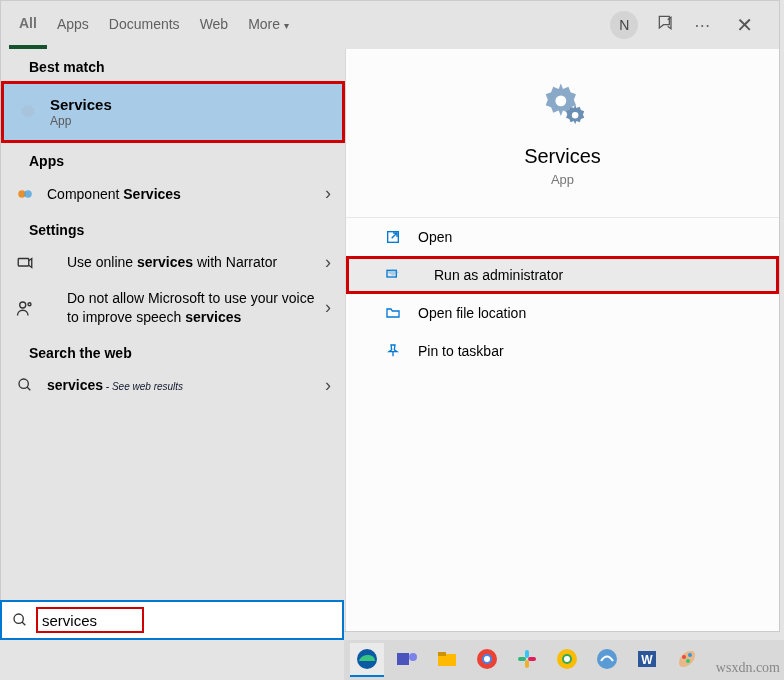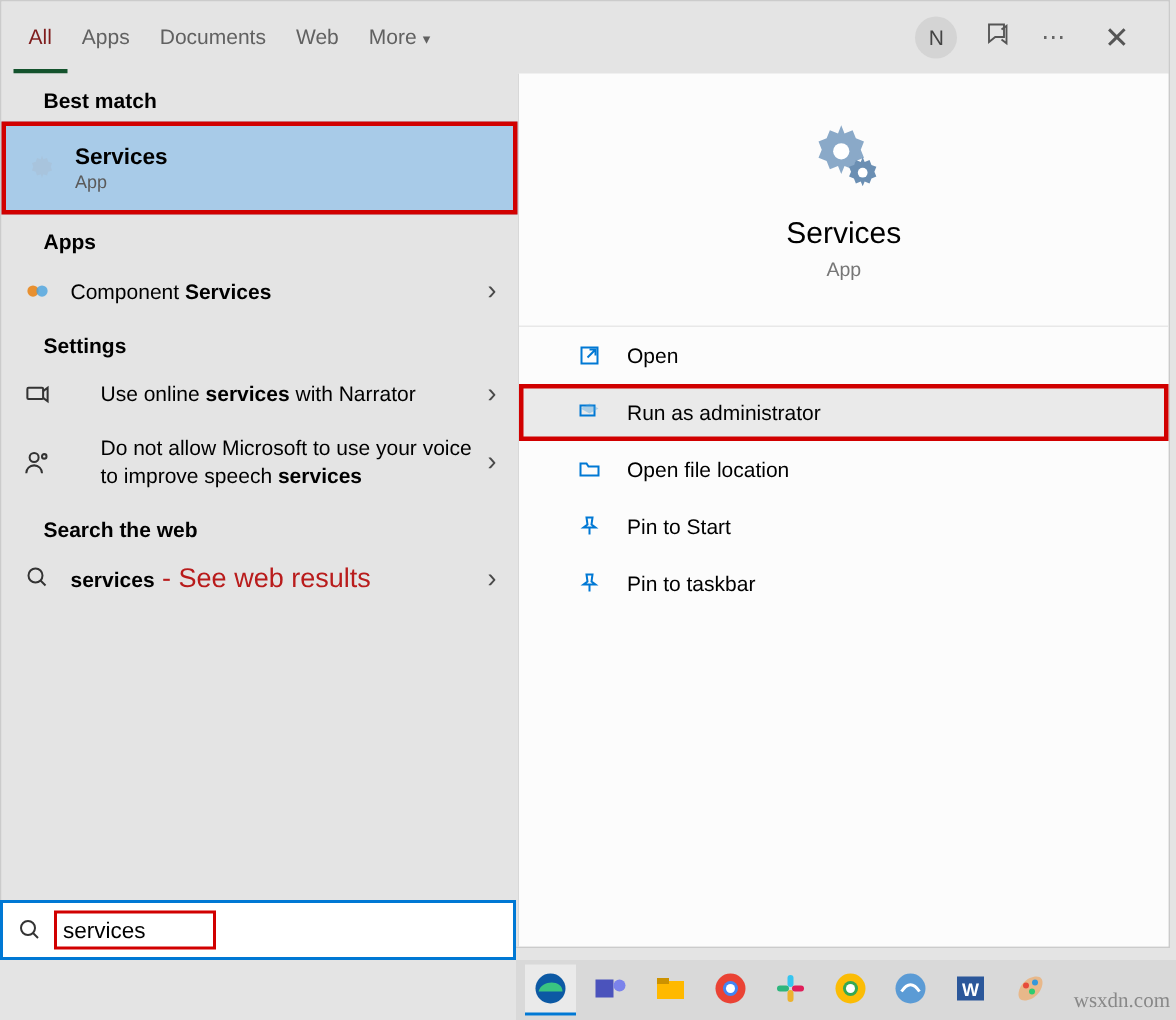--- a/index.html
+++ b/index.html
@@ -2,21 +2,21 @@
 <html><head>
 <meta charset="utf-8">
 <style>
   * { box-sizing: border-box; margin: 0; padding: 0; font-family: "Segoe UI", Arial, sans-serif; }
   body { width: 784px; height: 680px; background: #e4e4e4; position: relative; overflow: hidden; }
   
   .window { width: 780px; height: 632px; background: #e4e4e4; border: 1px solid #cbcbcb; position: relative; }
   
   .tabs { display: flex; align-items: center; height: 48px; padding: 0 8px; background: #e4e4e4; }
   .tab { padding: 14px 10px; font-size: 14px; color: #616161; cursor: pointer; border-bottom: 3px solid transparent; }
-  .tab.active { color: #7f1d1d; border-bottom: 3px solid #14532d; font-weight: 400; }
+  .tab.active { color: #737373; border-bottom: 5px solid #14532d; font-weight: 700; }
   .tab-more::after { content: "▾"; margin-left: 4px; font-size: 10px; }
   .header-right { margin-left: auto; display: flex; align-items: center; gap: 18px; padding-right: 12px; }
   .avatar { width: 28px; height: 28px; border-radius: 50%; background: #d4d4d4; display: flex; align-items: center; justify-content: center; font-size: 14px; color: #444; }
   .feedback-icon svg, .more-icon, .close-x { color: #555; }
   .more-icon { font-size: 16px; letter-spacing: 2px; color: #666; cursor: pointer; }
   .close-x { font-size: 20px; color: #555; cursor: pointer; padding: 0 6px; }
   
   .content { display: flex; height: calc(100% - 48px); }
   .left { width: 344px; background: #e4e4e4; }
   .right { flex: 1; background: #fcfcfc; border-left: 1px solid #d8d8d8; }
@@ -29,31 +29,31 @@
   .result-row .text b { font-weight: 700; }
   .result-row .sub { font-size: 12px; color: #5a5a5a; margin-top: 1px; }
   .result-row .chev { color: #4a4a4a; font-size: 18px; }
   
   .best-match { background: #a8cbe8; padding: 12px 14px; border: 3px solid #d10000; }
   .best-match .text { font-weight: 700; font-size: 15px; }
   .best-match .sub { font-weight: 400; }
   
   .settings-row .text { line-height: 1.35; margin-left: 20px; }
   
-  .web-sub { color: #b91c1c; font-size: 18px; }
+  .web-sub { color: #0f172a; font-size: 10px; font-style: italic; }
   
   .detail-panel { text-align: center; padding-top: 28px; }
   .detail-icon { width: 52px; height: 52px; margin: 0 auto 16px; }
   .detail-title { font-size: 20px; font-weight: 400; color: #000; margin-bottom: 4px; }
   .detail-sub { font-size: 13px; color: #767676; margin-bottom: 30px; }
   
   .action-list { border-top: 1px solid #e8e8e8; }
   .action { display: flex; align-items: center; padding: 10px 38px; font-size: 14px; color: #000; cursor: pointer; }
   .action .aicon { width: 18px; height: 18px; margin-right: 16px; display: flex; align-items: center; justify-content: center; }
-  .action.highlight { background: #eaeaea; border: 3px solid #d10000; padding: 7px 35px; }
+  .action.highlight { background: #eaeaea; border: 3px solid #d10000; padding: 7px 35px; gap: 16px; }
   
   .search-bar { position: absolute; left: 0; bottom: 40px; width: 344px; height: 40px; background: #fff; border: 2px solid #0078d4; display: flex; align-items: center; padding: 0 10px; }
   .search-bar .sicon { width: 16px; height: 16px; margin-right: 8px; }
   .search-bar .qbox { border: 2px solid #d10000; padding: 0 4px; height: 26px; display: flex; align-items: center; font-size: 15px; color: #000; min-width: 108px; }
   
   .taskbar { position: absolute; left: 344px; right: 0; bottom: 0; height: 40px; background: #d9d9d9; display: flex; align-items: center; padding: 0 6px; gap: 6px; }
   .tb-icon { width: 34px; height: 34px; display: flex; align-items: center; justify-content: center; cursor: pointer; border-bottom: 2px solid transparent; }
   .tb-icon.active { border-bottom: 2px solid #0078d4; background: #eaeaea; }
   
   .watermark { position: absolute; right: 4px; bottom: 4px; font-size: 14px; color: #888; font-family: Liberation Serif, serif; }
@@ -192,29 +192,20 @@
             </span>
           <span>Open file location</span>
         </div>
         <div class="action">
           <span class="aicon">
               <svg width="16" height="16" viewBox="0 0 24 24" fill="none" stroke="#0078d4" stroke-width="2">
                 <path d="M9 3h6l-1 7 4 3H6l4-3z"></path>
                 <path d="M12 13v7"></path>
               </svg>
             </span>
-          <span>Pin to Start</span>
-        </div>
-        <div class="action">
-          <span class="aicon">
-              <svg width="16" height="16" viewBox="0 0 24 24" fill="none" stroke="#0078d4" stroke-width="2">
-                <path d="M9 3h6l-1 7 4 3H6l4-3z"></path>
-                <path d="M12 13v7"></path>
-              </svg>
-            </span>
           <span>Pin to taskbar</span>
         </div>
       </div>
     </div>
   </div>
 </div>
 
 <div class="search-bar">
   <span class="sicon">
     <svg width="16" height="16" viewBox="0 0 24 24" fill="none" stroke="#333" stroke-width="2">

